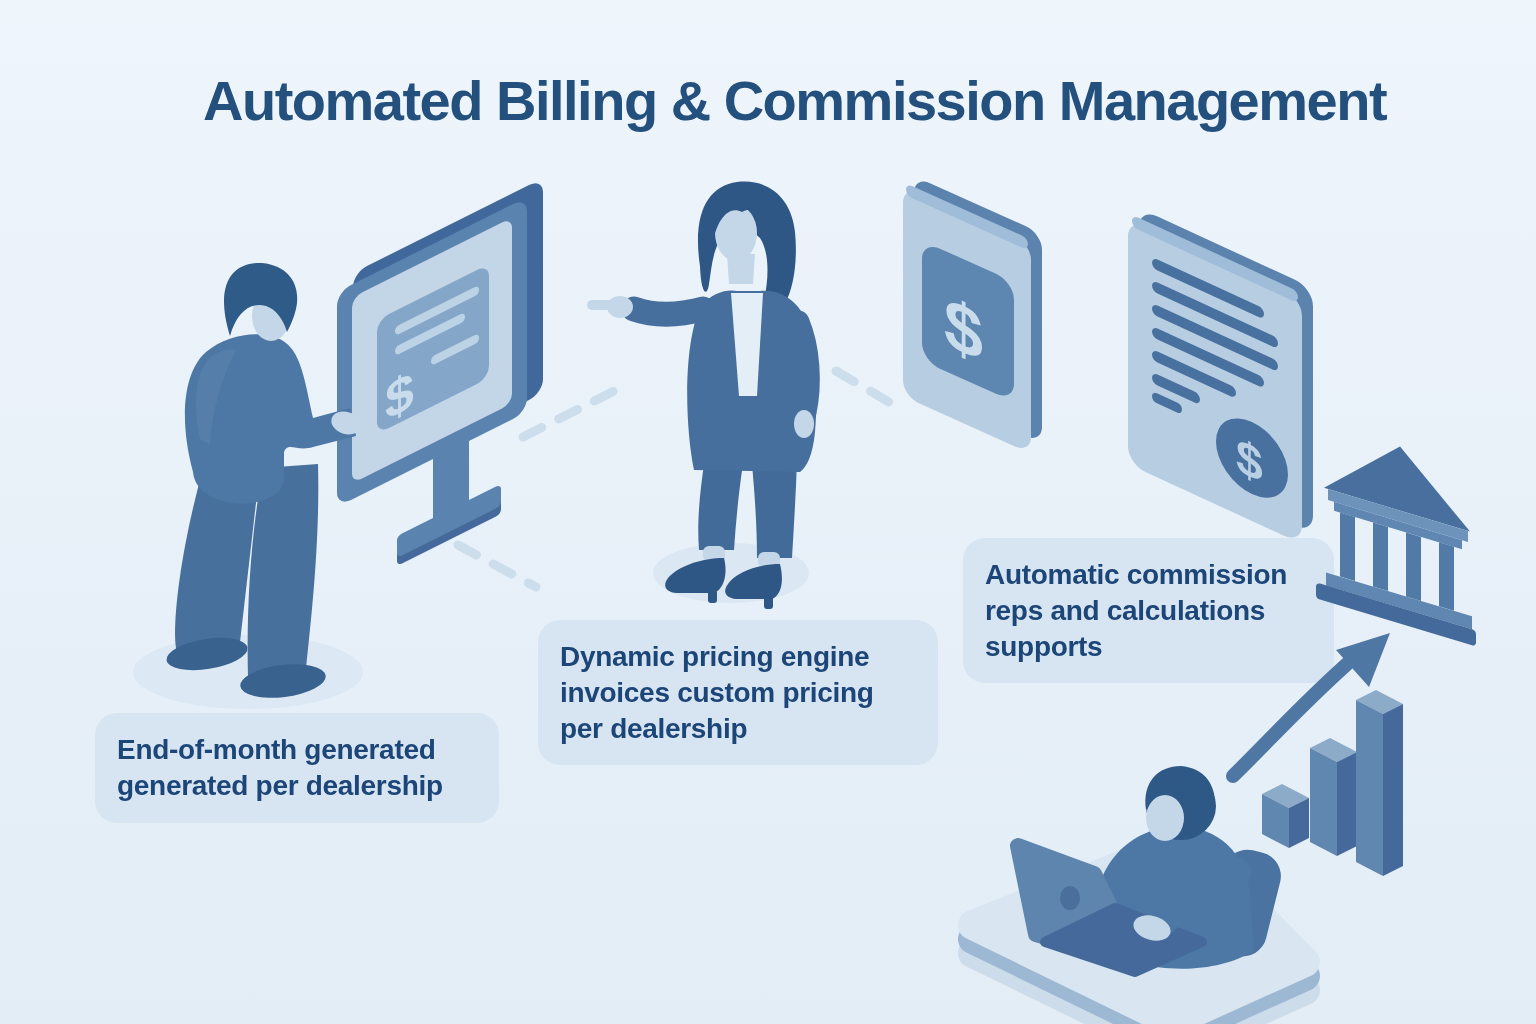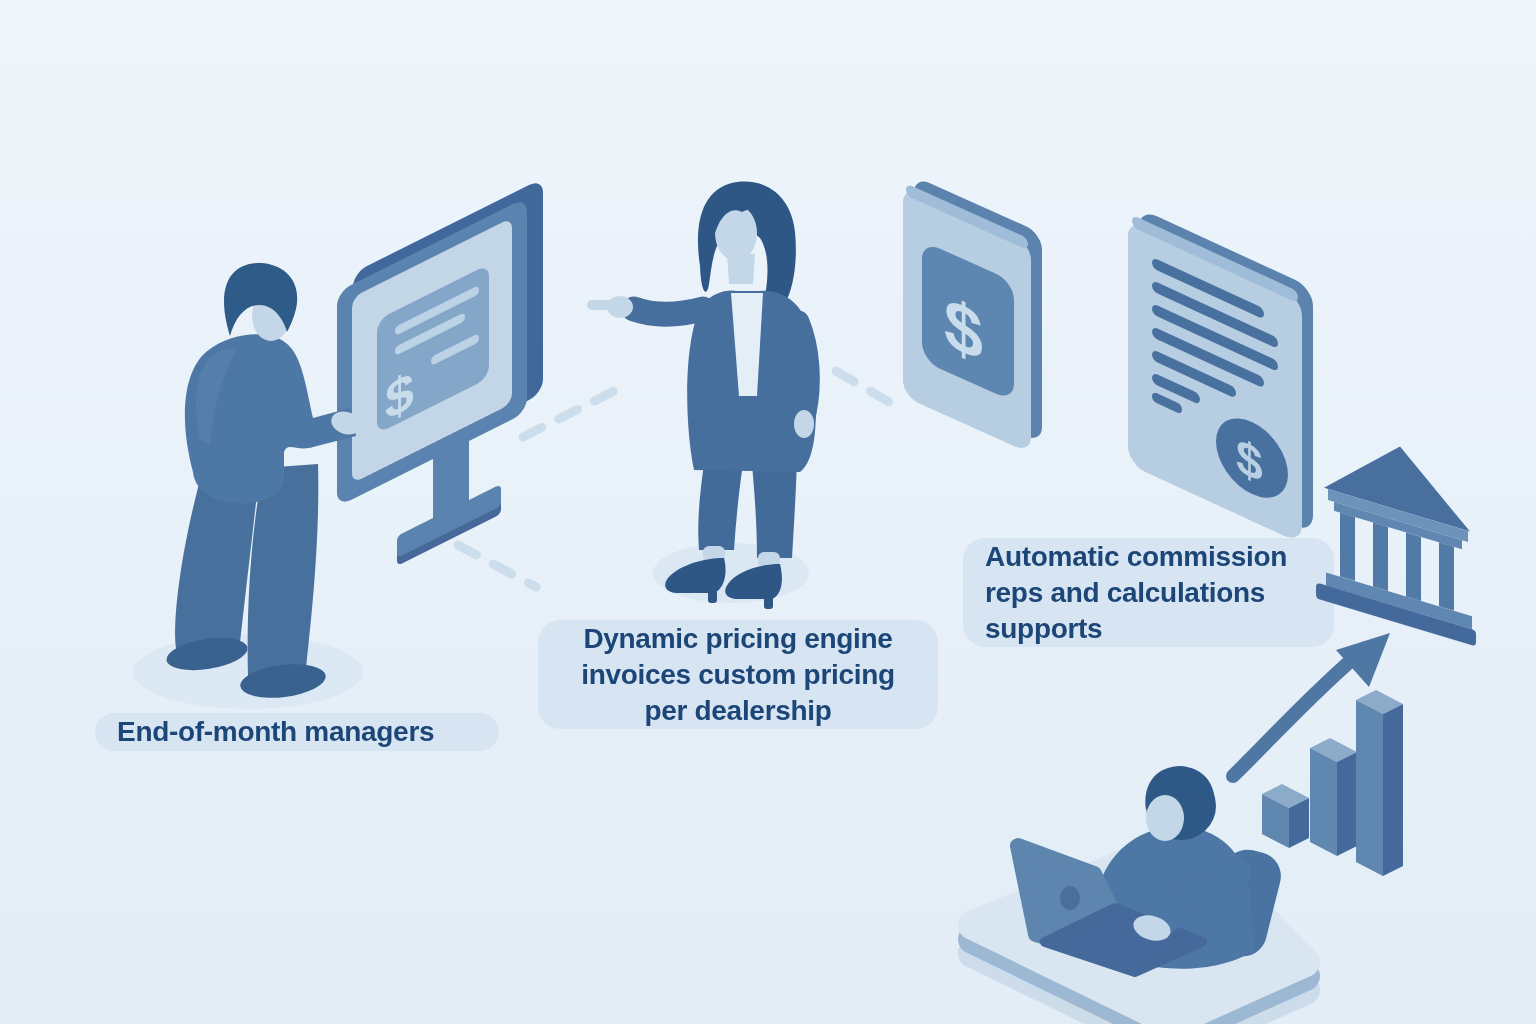--- a/index.html
+++ b/index.html
@@ -8,36 +8,38 @@
     background:linear-gradient(180deg,#eef5fb 0%,#e9f1f9 45%,#e2edf6 100%);
     font-family:"Liberation Sans",sans-serif;
   }
   .title{
     position:absolute;left:203px;top:68px;width:1300px;
     font-size:56px;font-weight:bold;letter-spacing:-1.5px;
     color:#24507e;z-index:3;white-space:nowrap;
   }
   .caption{
     position:absolute;background:#d7e4f1;border-radius:22px;
-    padding:1px 22px;z-index:1;color:#1d4678;font-weight:bold;
+    padding:19px 22px;z-index:1;color:#1d4678;font-weight:bold;
     font-size:28px;line-height:1.28;letter-spacing:-0.3px;
   }
   .cap-line{white-space:nowrap;}
   #scene{position:absolute;left:0;top:0;z-index:2;pointer-events:none;}
 </style>
 </head>
 <body>
 
 <div class="canvas">
 
+  <div class="title">Automated Billing &amp; Commission Management</div>
 
   <div class="caption" style="left:95px;top:713px;width:360px;">
-    <div class="cap-line">End-of-month managers</div>
+    <div class="cap-line">End-of-month generated</div>
+    <div class="cap-line">generated per dealership</div>
   </div>
-  <div class="caption" style="left:538px;top:620px;width:356px;text-align:center;">
+  <div class="caption" style="left:538px;top:620px;width:356px;">
     <div class="cap-line">Dynamic pricing engine</div>
     <div class="cap-line">invoices custom pricing</div>
     <div class="cap-line">per dealership</div>
   </div>
   <div class="caption" style="left:963px;top:538px;width:327px;">
     <div class="cap-line">Automatic commission</div>
     <div class="cap-line">reps and calculations</div>
     <div class="cap-line">supports</div>
   </div>
 

